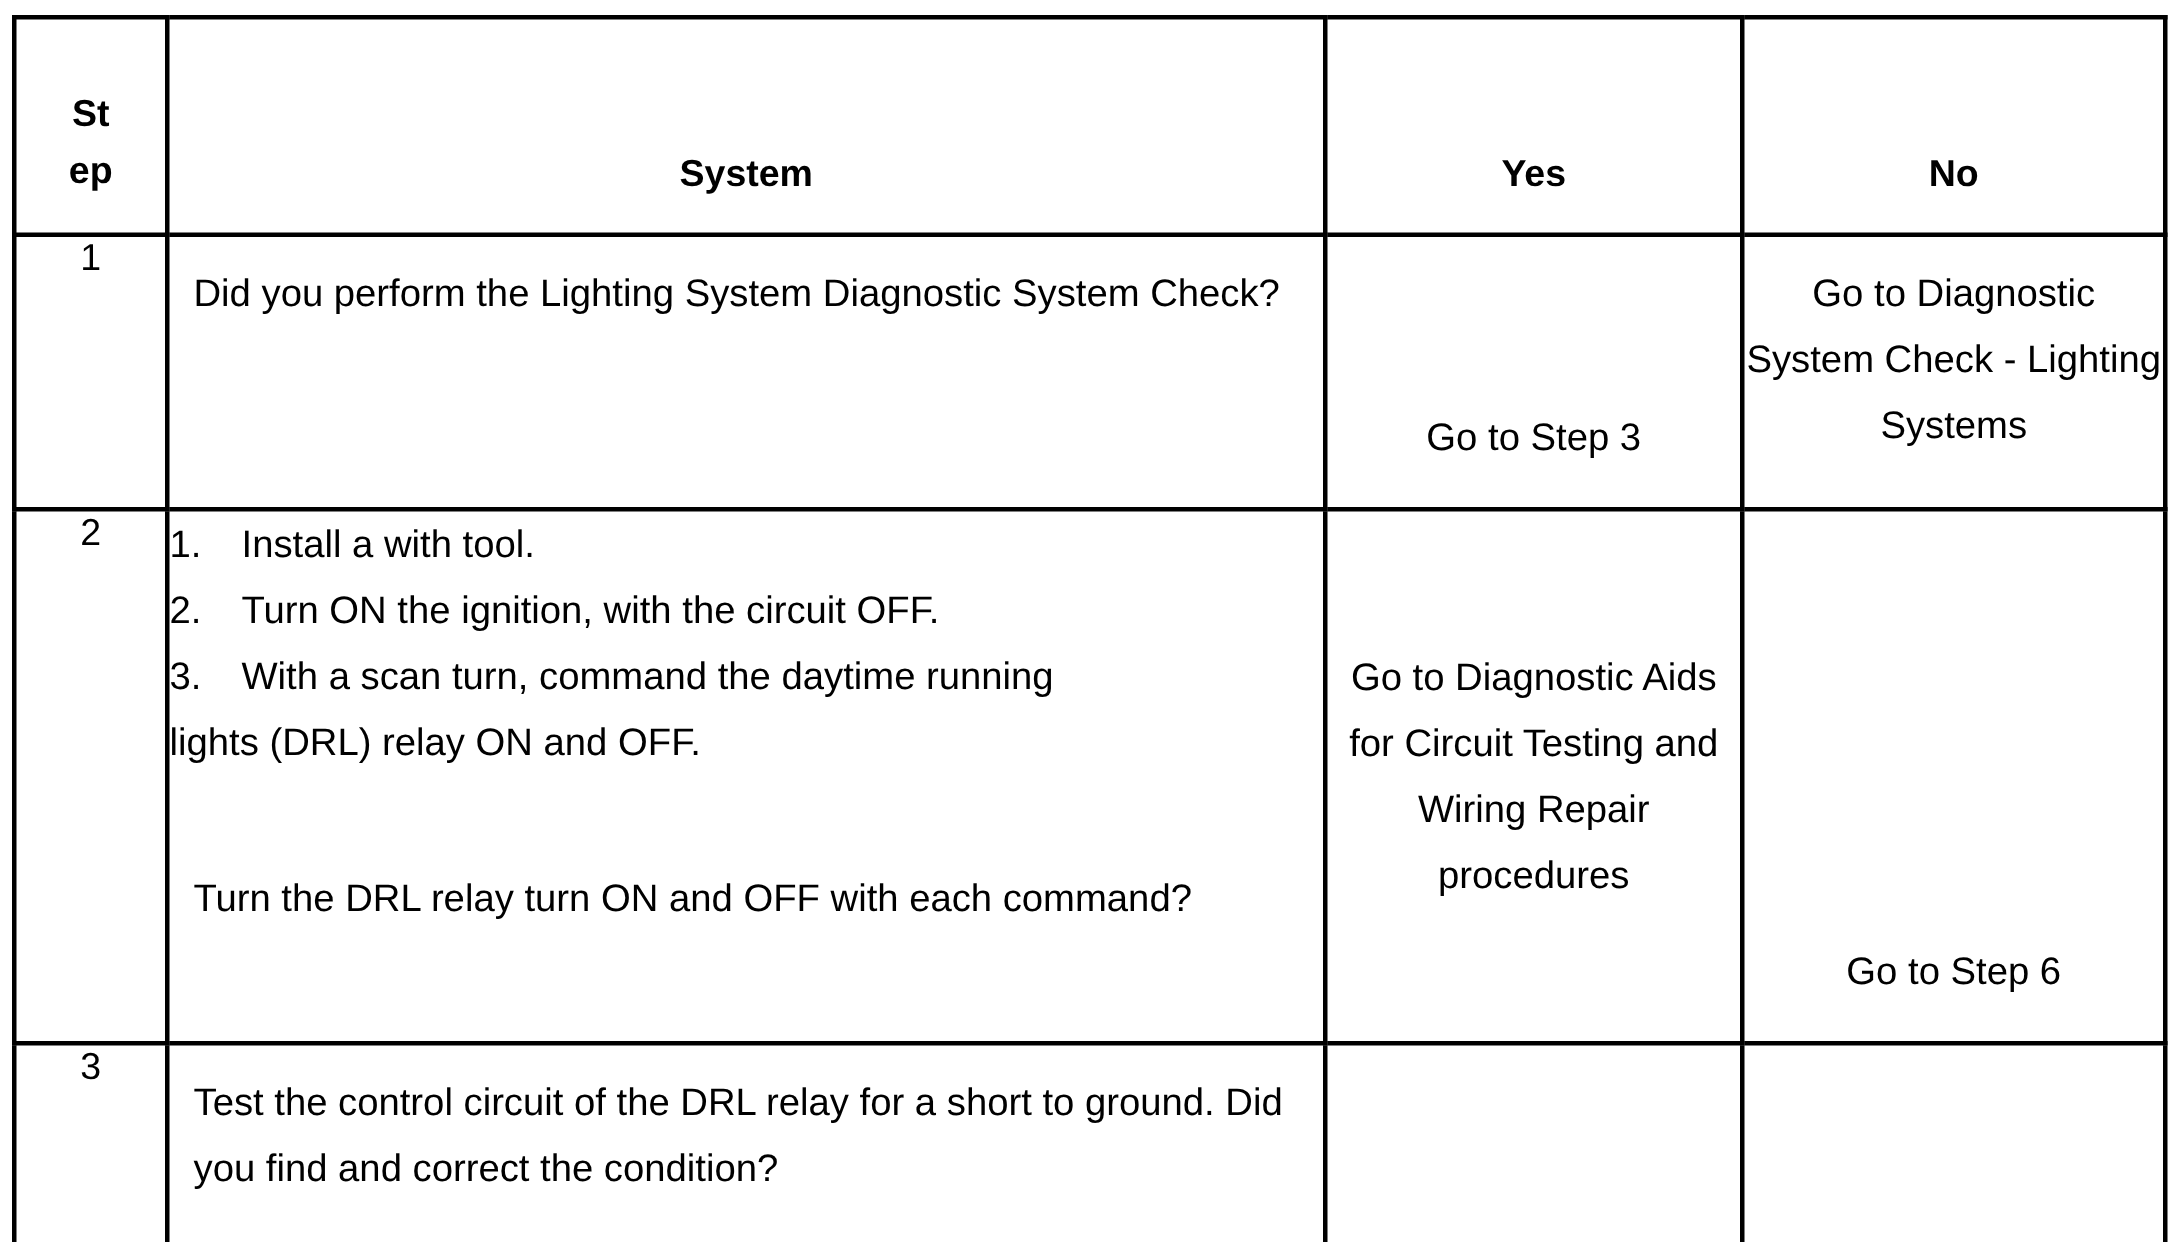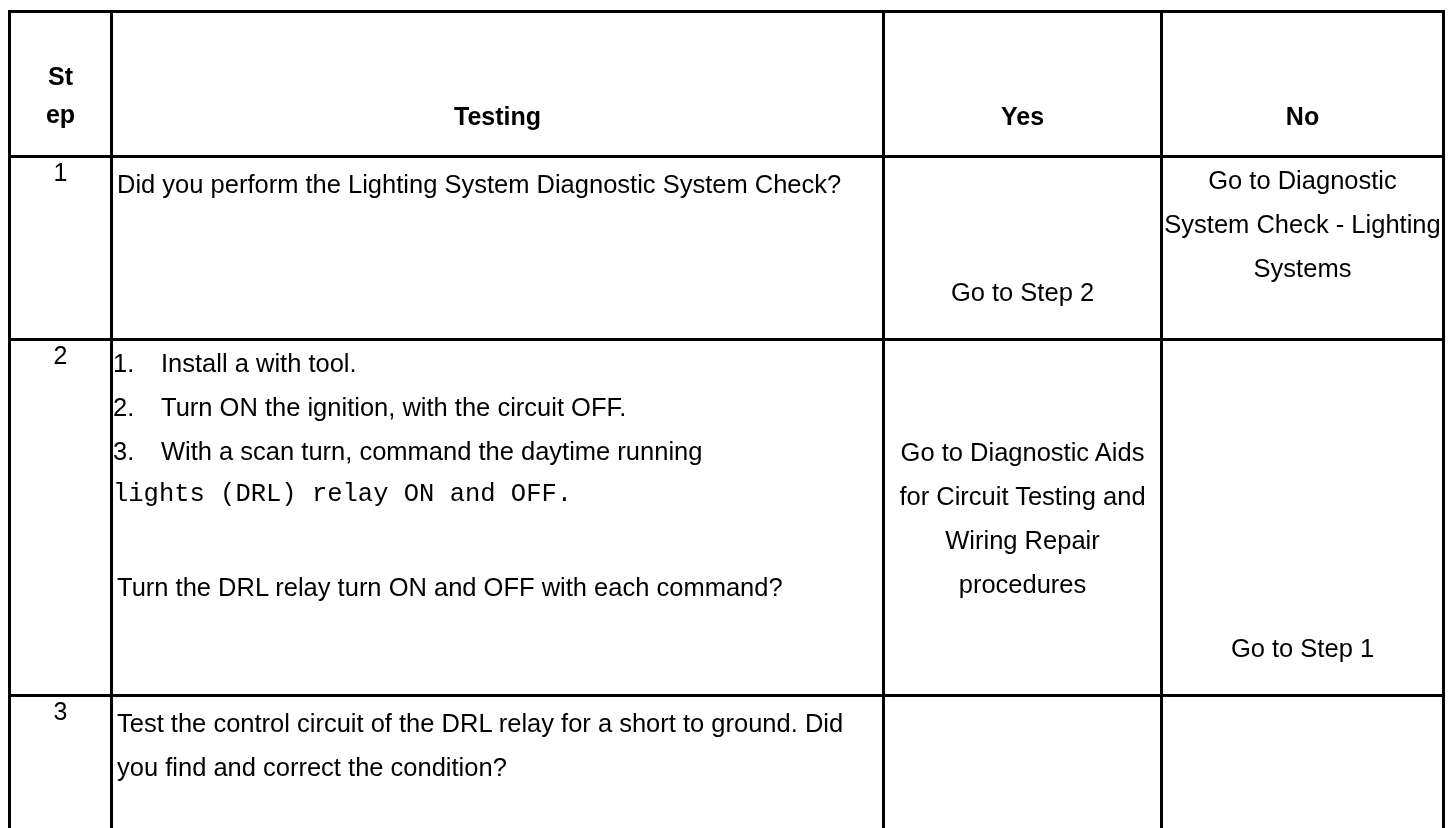--- a/index.html
+++ b/index.html
@@ -89,21 +89,21 @@
     padding: 14px 10px;
   }
 
   .align-bottom  { vertical-align: bottom !important; }
   .align-middle  { vertical-align: middle !important; }
   .align-top     { vertical-align: top !important; }
 
   td.cell-yes.align-bottom,
   td.cell-no.align-bottom { padding-bottom: 24px; }
 
-  td.cell-no.align-top { }
+  td.cell-no.align-top { padding-top: 16px; }
 
   
   .num-list {
     list-style: none;
     margin: 0;
     padding: 0;
   }
   .num-list li {
     position: relative;
     padding-left: 48px;
@@ -112,28 +112,27 @@
   .num-list li .num {
     position: absolute;
     left: 0;
     top: 0;
     width: 34px;
     text-align: left;
   }
   .list-continuation {
     margin: 0;
     padding: 0;
-    font-family: Liberation Mono, monospace;
   }
   .blank-line {
     display: block;
     height: 44px;
   }
   .para {
-    margin: 4px;
+    margin: 16px;
     padding: 0;
   }
 
   
   tr.row-1 td { height: 156px; }
   tr.row-2 td { height: 329px; }
   tr.row-3 td { height: 177px; }
 </style>
 </head>
 <body>
@@ -151,21 +150,21 @@
     <thead>
       <tr class="header-row">
         <th class="th-step">
           <div class="hdr-inner">
             <span class="hdr-line">St</span>
             <span class="hdr-line">ep</span>
           </div>
         </th>
         <th class="th-action">
           <div class="hdr-inner">
-            <span class="hdr-line">Testing</span>
+            <span class="hdr-line">System</span>
           </div>
         </th>
         <th class="th-yes">
           <div class="hdr-inner">
             <span class="hdr-line">Yes</span>
           </div>
         </th>
         <th class="th-no">
           <div class="hdr-inner">
             <span class="hdr-line">No</span>
@@ -174,21 +173,21 @@
       </tr>
     </thead>
 
     <tbody>
 
       <tr class="row-1">
         <td class="cell-step">1</td>
         <td class="cell-action">
           <p class="para">Did you perform the Lighting System Diagnostic System Check?</p>
         </td>
-        <td class="cell-yes align-bottom">Go to Step 2</td>
+        <td class="cell-yes align-bottom">Go to Step 3</td>
         <td class="cell-no align-top">Go to Diagnostic System Check - Lighting Systems</td>
       </tr>
 
       <tr class="row-2">
         <td class="cell-step">2</td>
         <td class="cell-action">
           <ol class="num-list">
             <li>
               <span class="num">1.</span>
               <span>Install a with tool.</span>
@@ -200,21 +199,21 @@
             <li>
               <span class="num">3.</span>
               <span>With a scan turn, command the daytime running</span>
             </li>
           </ol>
           <div class="list-continuation">lights (DRL) relay ON and OFF.</div>
           <span class="blank-line"></span>
           <div class="para"> Turn the DRL relay turn ON and OFF with each command?</div>
         </td>
         <td class="cell-yes align-middle">Go to Diagnostic Aids for Circuit Testing and Wiring Repair procedures</td>
-        <td class="cell-no align-bottom">Go to Step 1</td>
+        <td class="cell-no align-bottom">Go to Step 6</td>
       </tr>
 
       <tr class="row-3">
         <td class="cell-step">3</td>
         <td class="cell-action">
           <p class="para">Test the control circuit of the DRL relay for a short to ground. Did you find and correct the condition?</p>
         </td>
         <td class="cell-yes align-bottom">Go to Step 6</td>
         <td class="cell-no align-bottom">Go to Step 4</td>
       </tr>

